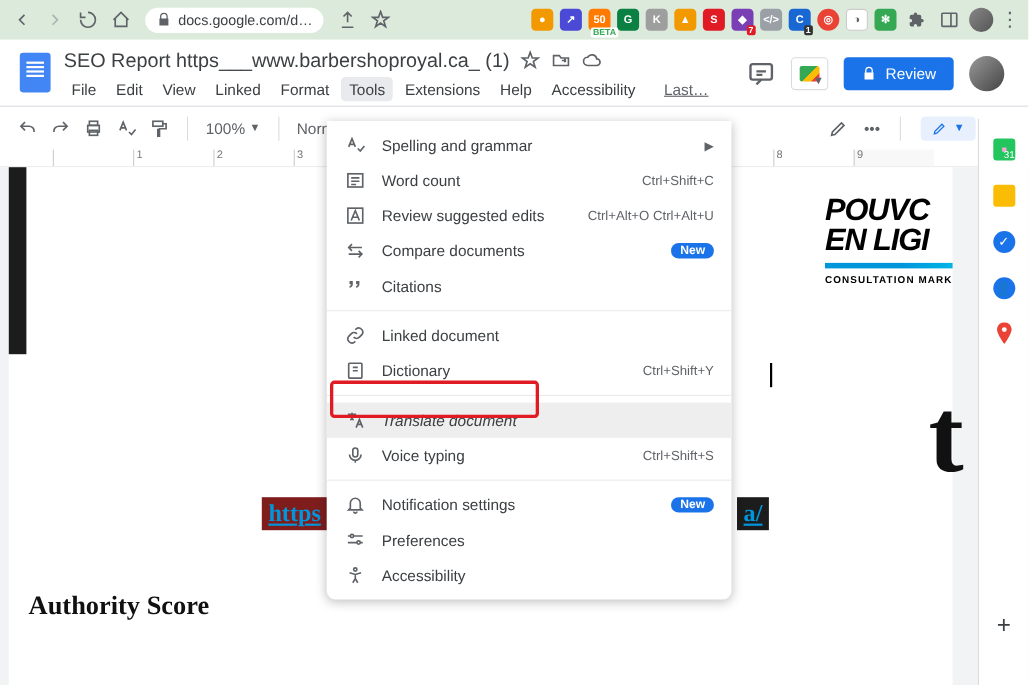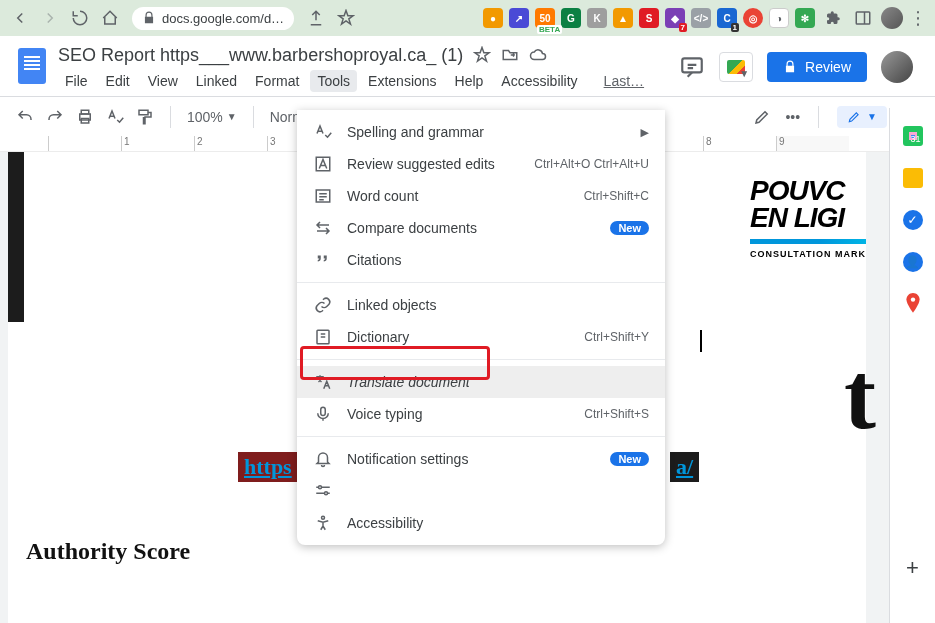--- a/index.html
+++ b/index.html
@@ -303,40 +303,40 @@
         <svg viewBox="0 0 24 24" fill="none" stroke="currentColor" stroke-width="2">
           <path d="M4 14l4-10 4 10M5 11h6M15 16l3 3 5-6"></path>
         </svg>
       </span>
     <span class="dd-label">Spelling and grammar</span>
     <span class="dd-arrow">▶</span>
   </div>
   <div class="dd-item">
     <span class="dd-icon">
         <svg viewBox="0 0 24 24" fill="none" stroke="currentColor" stroke-width="2">
+          <rect x="3" y="4" width="18" height="16"></rect>
+          <path d="M7 9h10M7 13h10M7 17h6"></path>
+        </svg>
+      </span>
+    <span class="dd-label">Word count</span>
+    <span class="dd-shortcut">Ctrl+Shift+C</span>
+  </div>
+  <div class="dd-item">
+    <span class="dd-icon">
+        <svg viewBox="0 0 24 24" fill="none" stroke="currentColor" stroke-width="2">
           <rect x="3" y="3" width="18" height="18"></rect>
           <path d="M7 18l5-12 5 12M9 14h6"></path>
         </svg>
       </span>
     <span class="dd-label">Review suggested edits</span>
     <span class="dd-shortcut">Ctrl+Alt+O Ctrl+Alt+U</span>
   </div>
   <div class="dd-item">
     <span class="dd-icon">
         <svg viewBox="0 0 24 24" fill="none" stroke="currentColor" stroke-width="2">
-          <rect x="3" y="4" width="18" height="16"></rect>
-          <path d="M7 9h10M7 13h10M7 17h6"></path>
-        </svg>
-      </span>
-    <span class="dd-label">Word count</span>
-    <span class="dd-shortcut">Ctrl+Shift+C</span>
-  </div>
-  <div class="dd-item">
-    <span class="dd-icon">
-        <svg viewBox="0 0 24 24" fill="none" stroke="currentColor" stroke-width="2">
           <path d="M8 4l-4 4 4 4M16 12l4 4-4 4M4 8h16M4 16h16"></path>
         </svg>
       </span>
     <span class="dd-label">Compare documents</span>
     <span class="dd-badge">New</span>
   </div>
   <div class="dd-item">
     <span class="dd-icon">
         <svg viewBox="0 0 24 24" fill="currentColor">
           <path d="M5 6h4v4c0 3-2 4-4 4v-2c1 0 2-1 2-2H5V6zm8 0h4v4c0 3-2 4-4 4v-2c1 0 2-1 2-2h-2V6z"></path>
@@ -344,21 +344,21 @@
       </span>
     <span class="dd-label">Citations</span>
   </div>
   <div class="dd-sep"></div>
   <div class="dd-item">
     <span class="dd-icon">
         <svg viewBox="0 0 24 24" fill="none" stroke="currentColor" stroke-width="2">
           <path d="M10 14a5 5 0 007 0l3-3a5 5 0 00-7-7l-1 1M14 10a5 5 0 00-7 0l-3 3a5 5 0 007 7l1-1"></path>
         </svg>
       </span>
-    <span class="dd-label">Linked objects</span>
+    <span class="dd-label">Linked document</span>
   </div>
   <div class="dd-item">
     <span class="dd-icon">
         <svg viewBox="0 0 24 24" fill="none" stroke="currentColor" stroke-width="2">
           <rect x="4" y="3" width="16" height="18" rx="1"></rect>
           <path d="M9 8h6M9 12h6"></path>
         </svg>
       </span>
     <span class="dd-label">Dictionary</span>
     <span class="dd-shortcut">Ctrl+Shift+Y</span>
@@ -394,35 +394,36 @@
   </div>
   <div class="dd-item">
     <span class="dd-icon">
         <svg viewBox="0 0 24 24" fill="none" stroke="currentColor" stroke-width="2">
           <circle cx="8" cy="7" r="2"></circle>
           <path d="M3 7h3M10 7h11"></path>
           <circle cx="16" cy="15" r="2"></circle>
           <path d="M3 15h11M18 15h3"></path>
         </svg>
       </span>
+    <span class="dd-label">Preferences</span>
   </div>
   <div class="dd-item">
     <span class="dd-icon">
         <svg viewBox="0 0 24 24" fill="none" stroke="currentColor" stroke-width="2">
           <circle cx="12" cy="5" r="2"></circle>
           <path d="M5 9l7 2 7-2M12 11v5M9 21l3-5 3 5"></path>
         </svg>
       </span>
     <span class="dd-label">Accessibility</span>
   </div>
 </div>
 <div class="highlight-box"></div>
 
 <div class="side-panel">
-  <div class="sp-icon" style="background:#f9a8d4;border:6px solid #22c55e;position:relative">
+  <div class="sp-icon" style="background:#f9a8d4;border:8px solid #22c55e;position:relative">
       <div style="position:absolute;inset:3px 2px 2px;background:#4285f4;font-size:9px;color:#fff;text-align:center;line-height:9px">31</div>
     </div>
   <div class="sp-icon" style="background:#fbbc05;border-radius:3px"></div>
   <div class="sp-icon" style="background:#1a73e8;border-radius:50%;display:flex;align-items:center;justify-content:center;color:#fff;font-size:12px">✓</div>
   <div class="sp-icon" style="background:#1a73e8;border-radius:50%;display:flex;align-items:center;justify-content:center;color:#fff;font-size:12px">👤</div>
   <div class="sp-icon" style="display:flex;align-items:center;justify-content:center">
       <svg width="18" height="22" viewBox="0 0 24 30">
         <path fill="#ea4335" d="M12 0C7 0 3 4 3 9c0 6 9 18 9 18s9-12 9-18c0-5-4-9-9-9z"></path>
         <circle cx="12" cy="9" r="3" fill="#fff"></circle>
       </svg>

